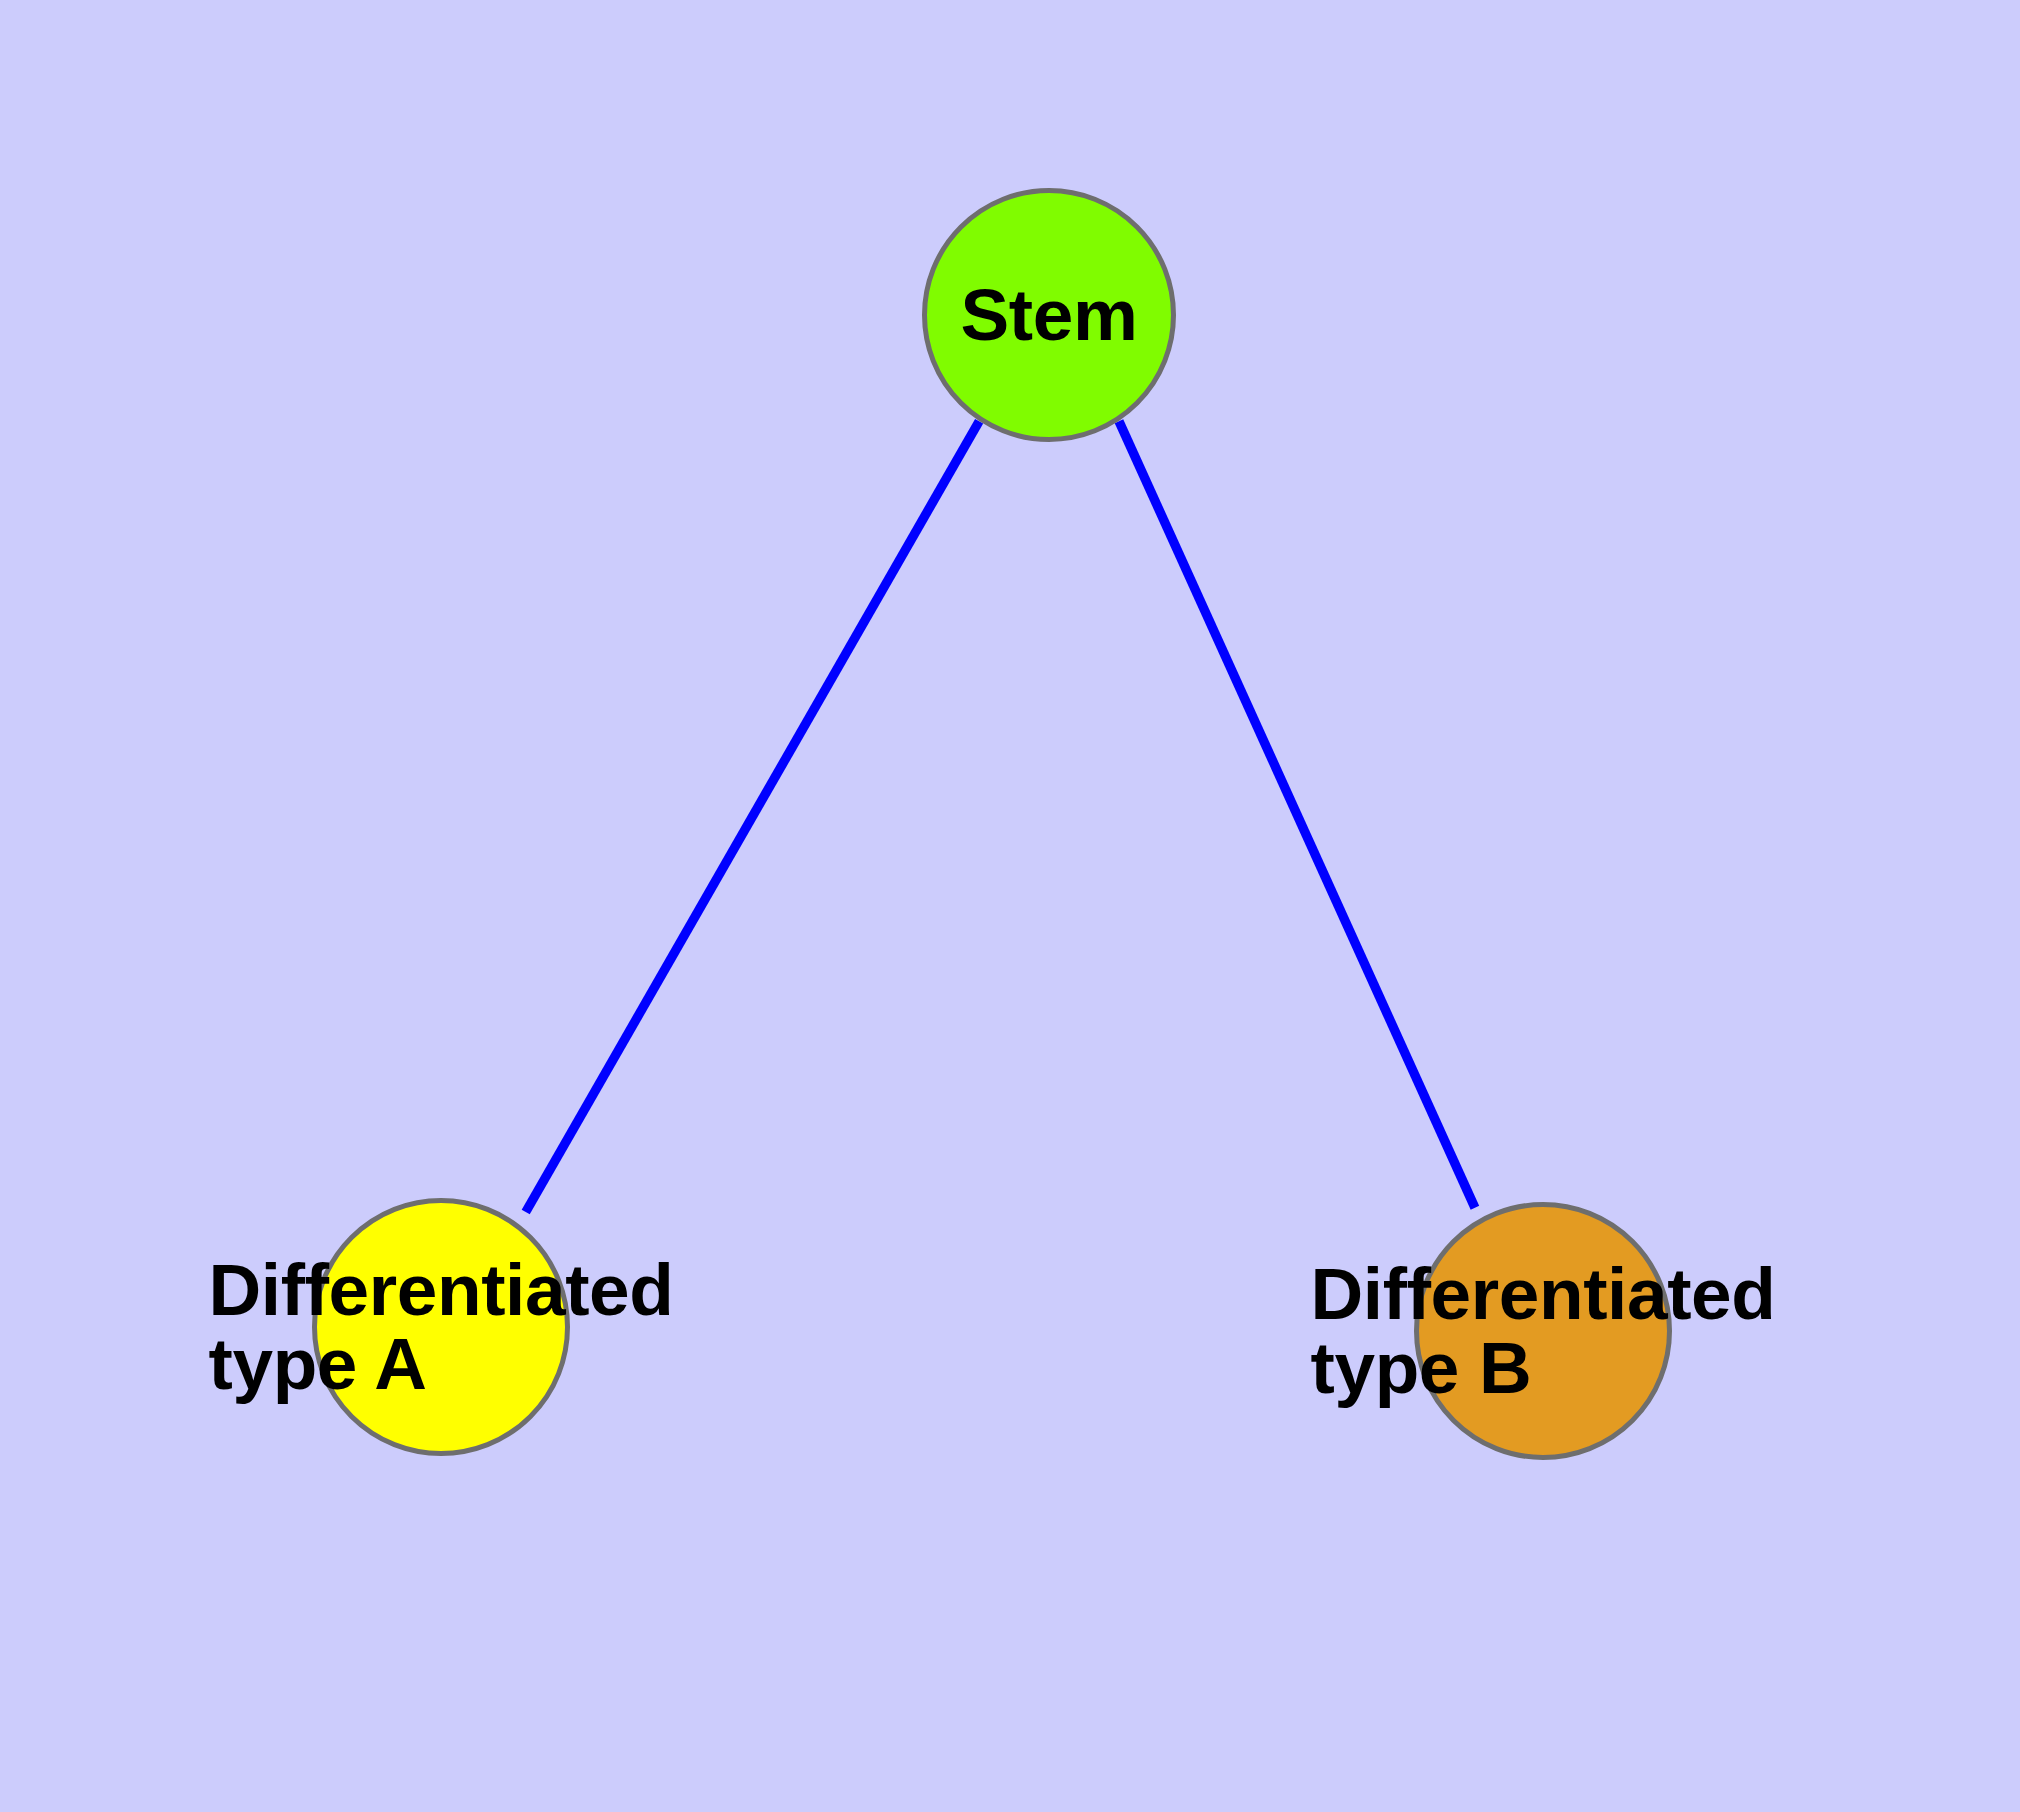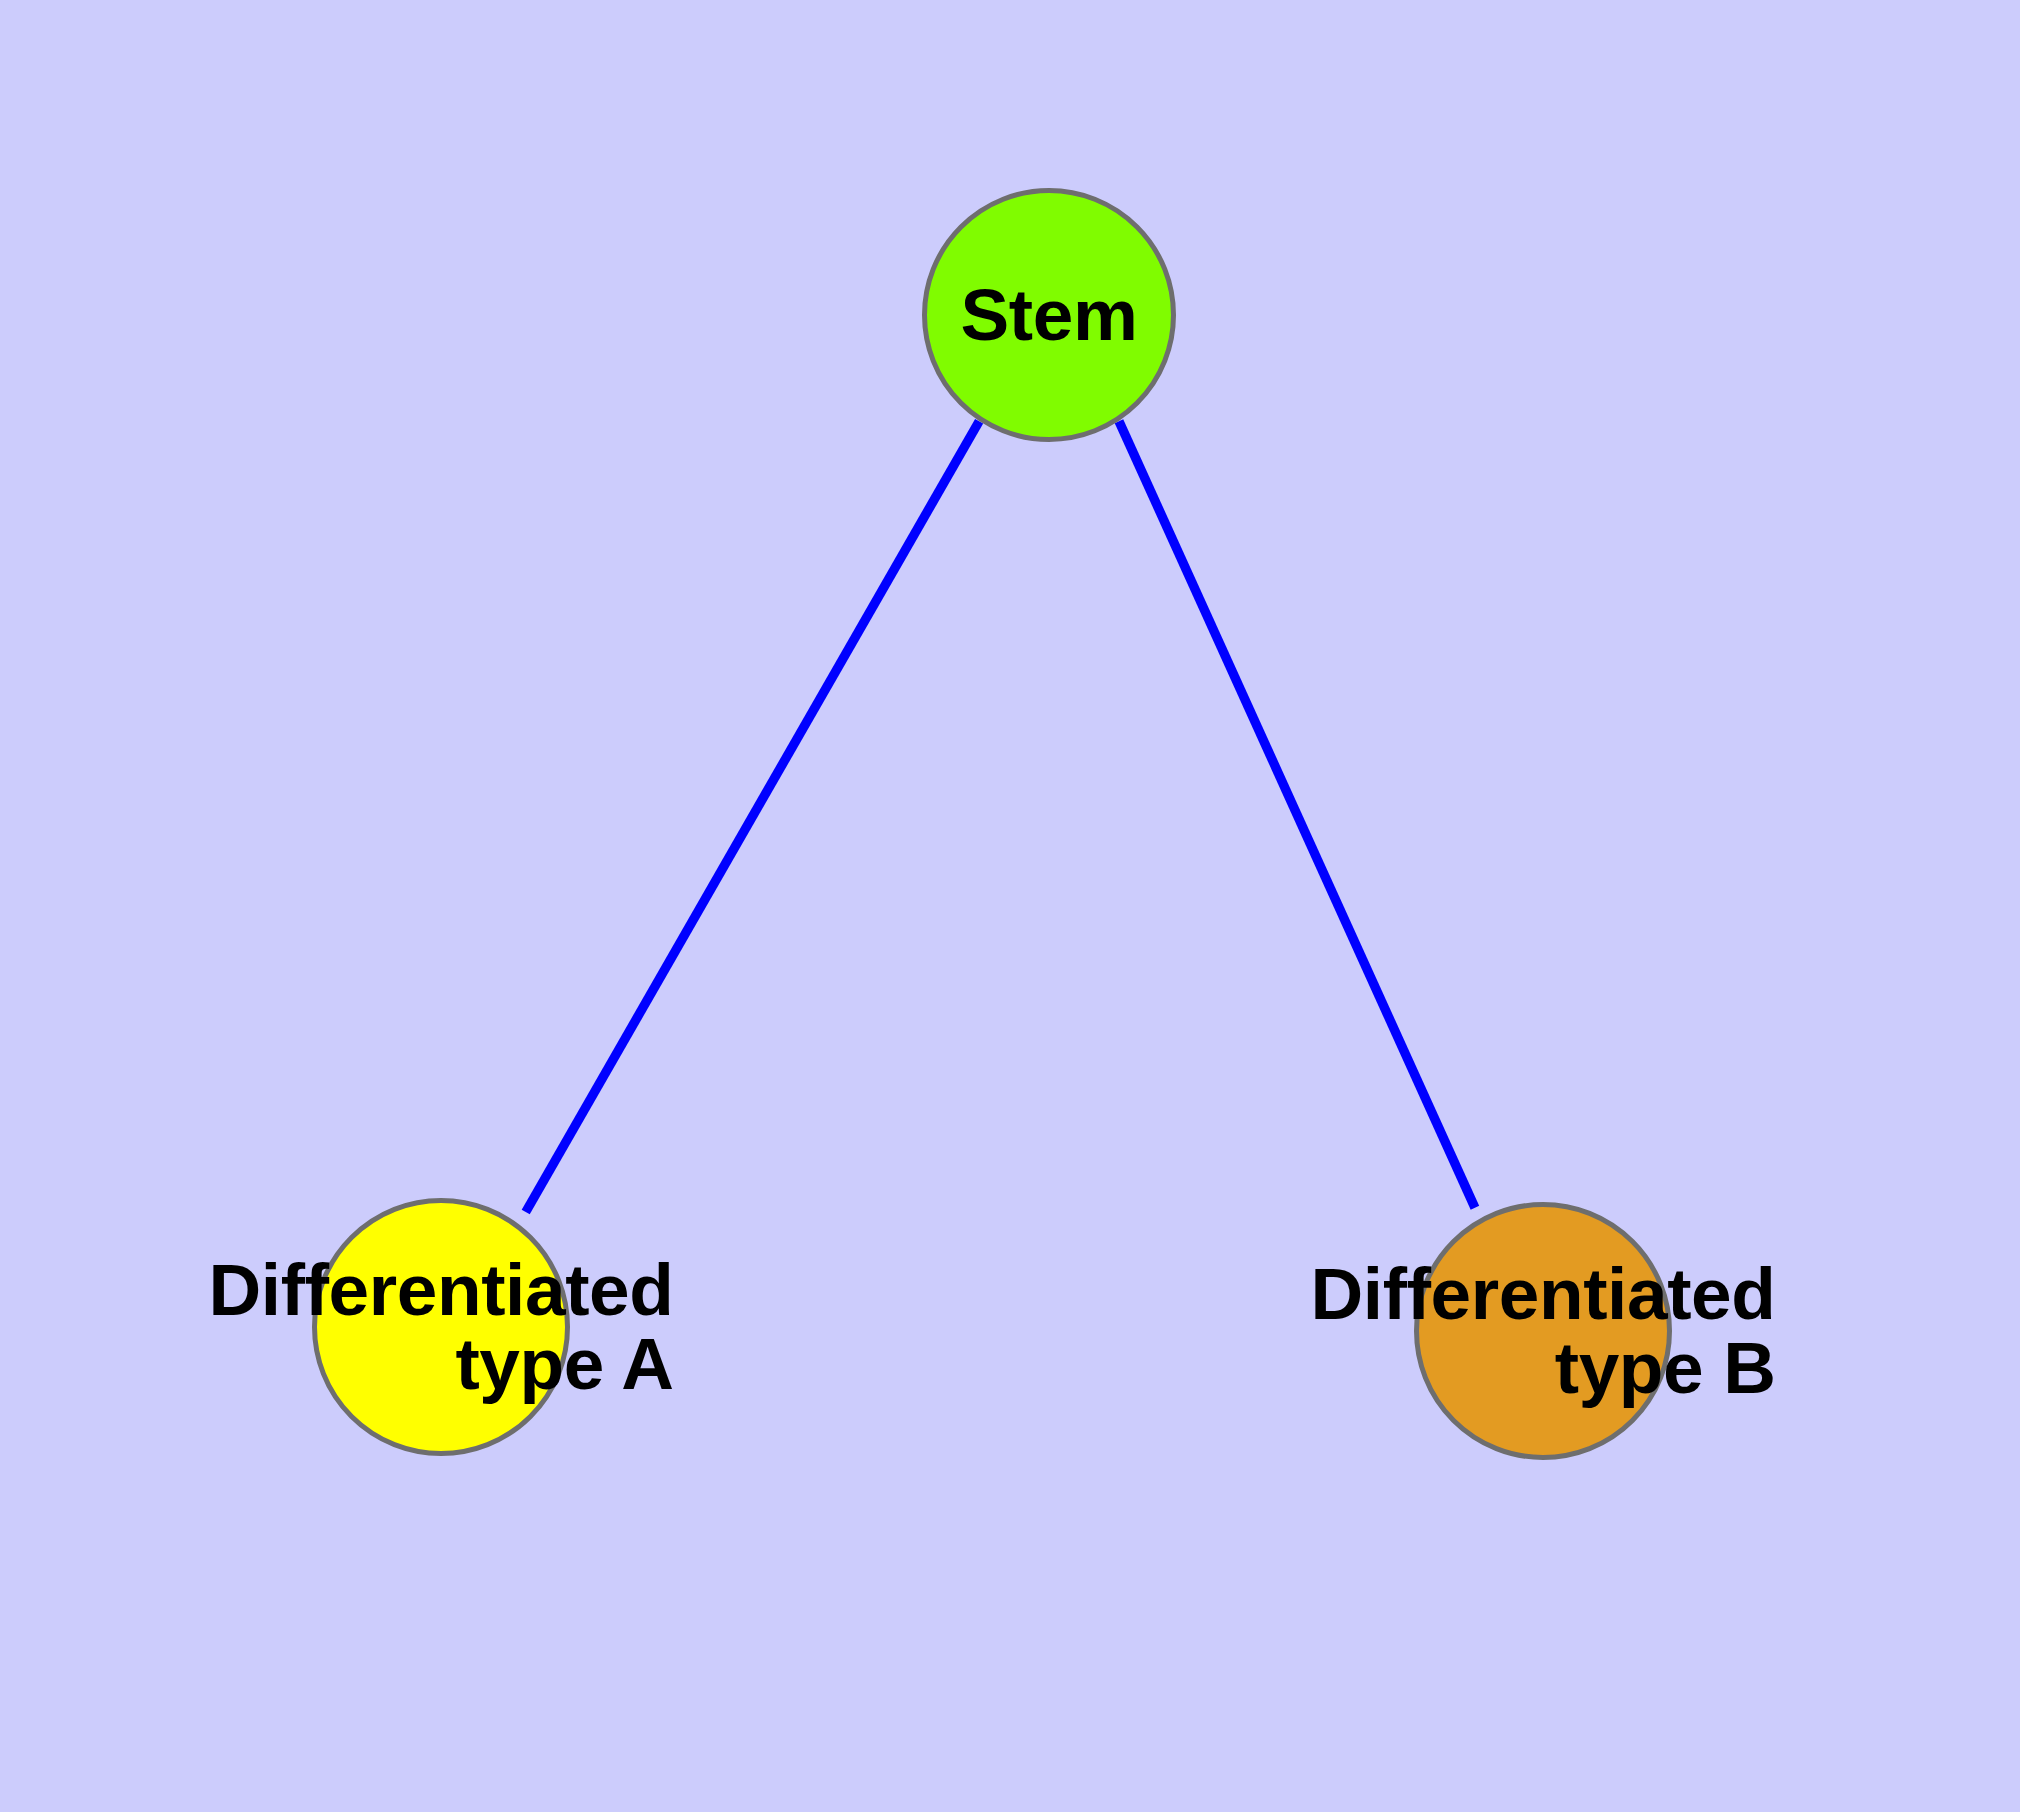--- a/index.html
+++ b/index.html
@@ -43,21 +43,21 @@
   .node-label {
     position: absolute;
     left: 50%;
     top: 50%;
     transform: translate(-50%, -50%);
     color: #000000;
     font-family: "Liberation Sans", sans-serif;
     font-weight: bold;
     font-size: 73px;
     line-height: 1.02;
-    text-align: right;
+    text-align: left;
     white-space: pre;
     letter-spacing: -0.4px;
     pointer-events: none;
   }
 </style>
 </head>
 <body>
 
 <div id="graph-canvas" style="width: 2021px; height: 1812px; background: rgb(204, 204, 252);">
 

